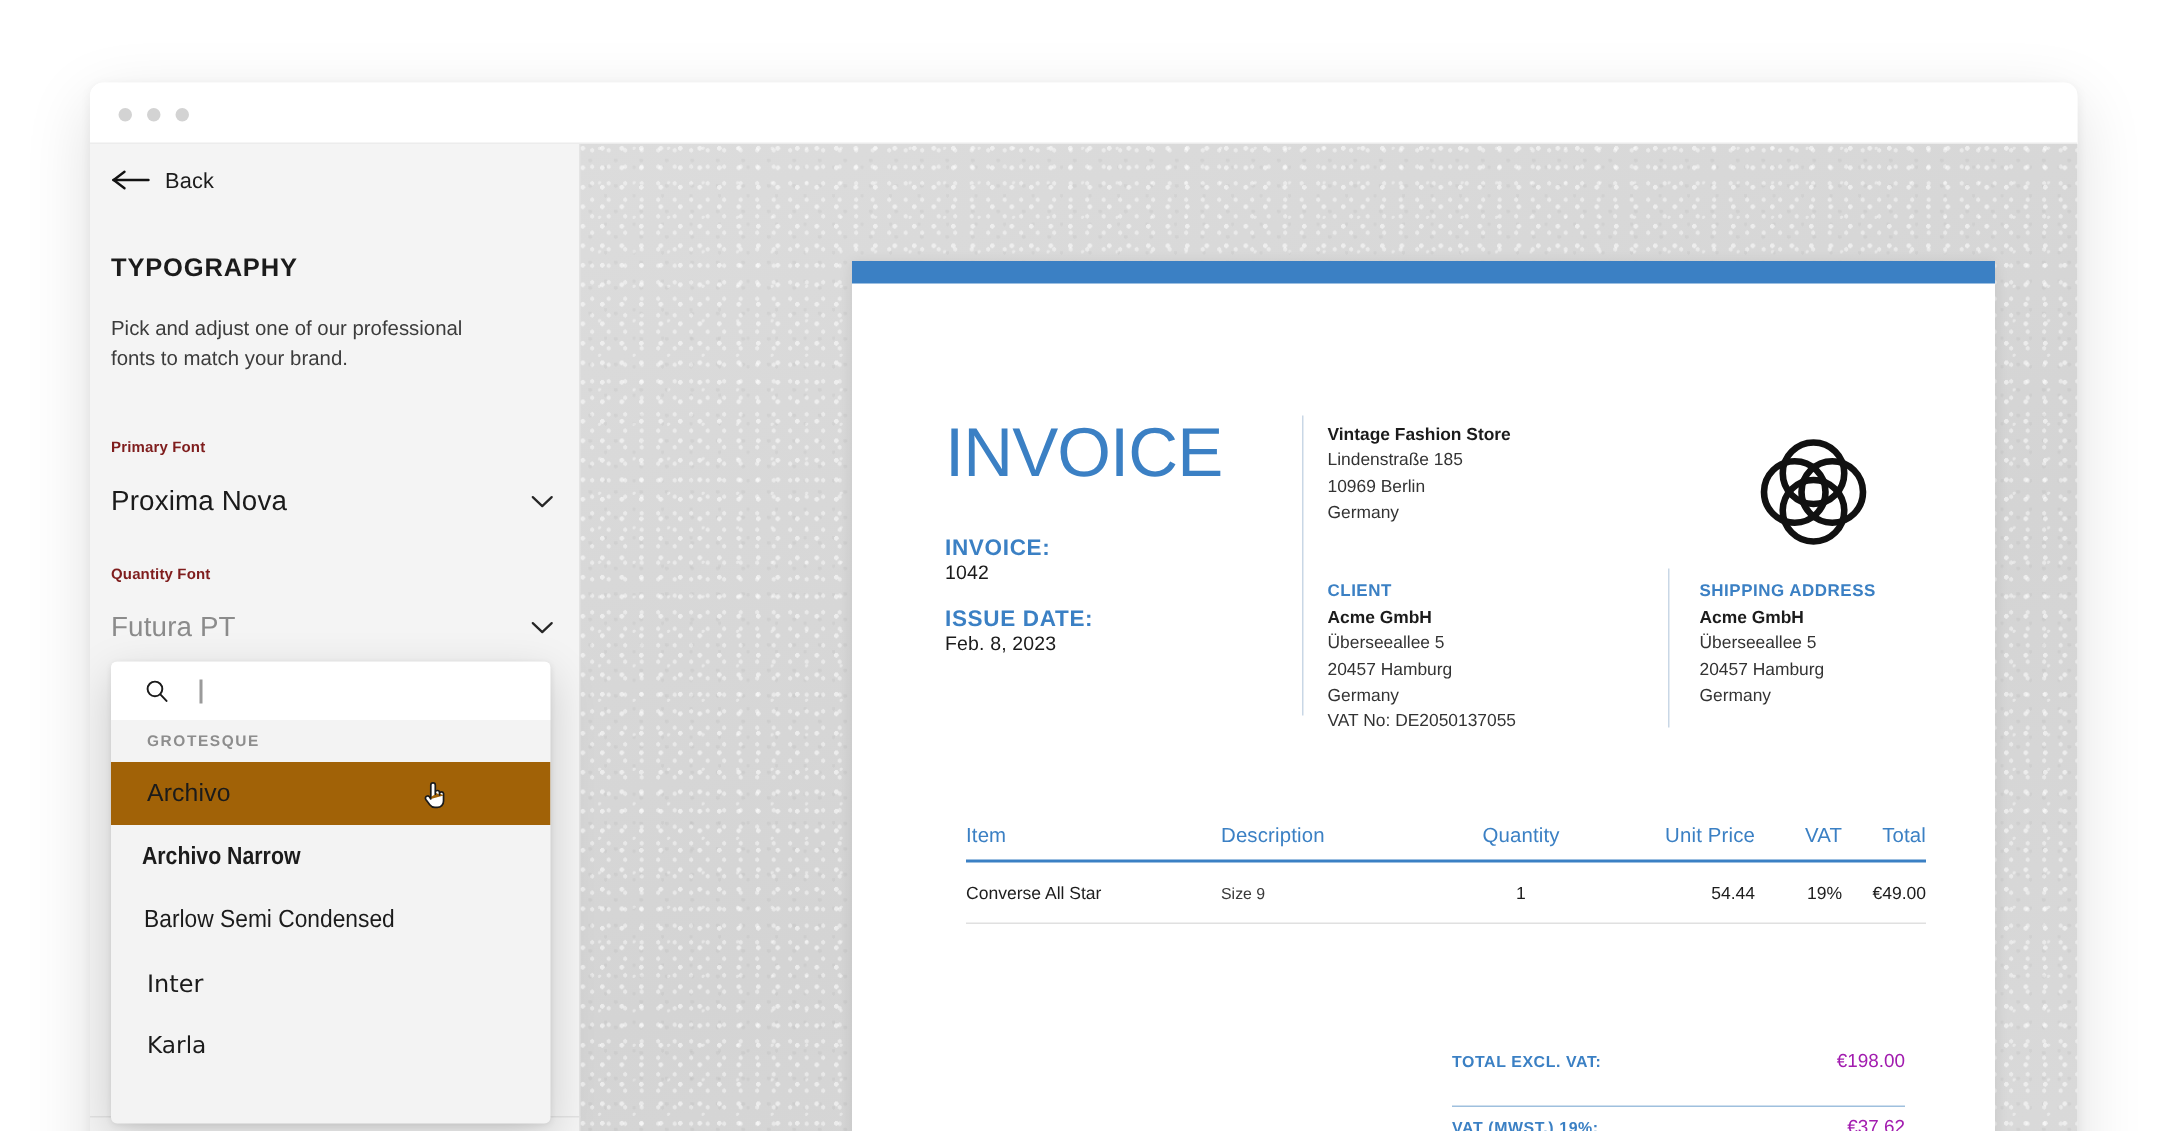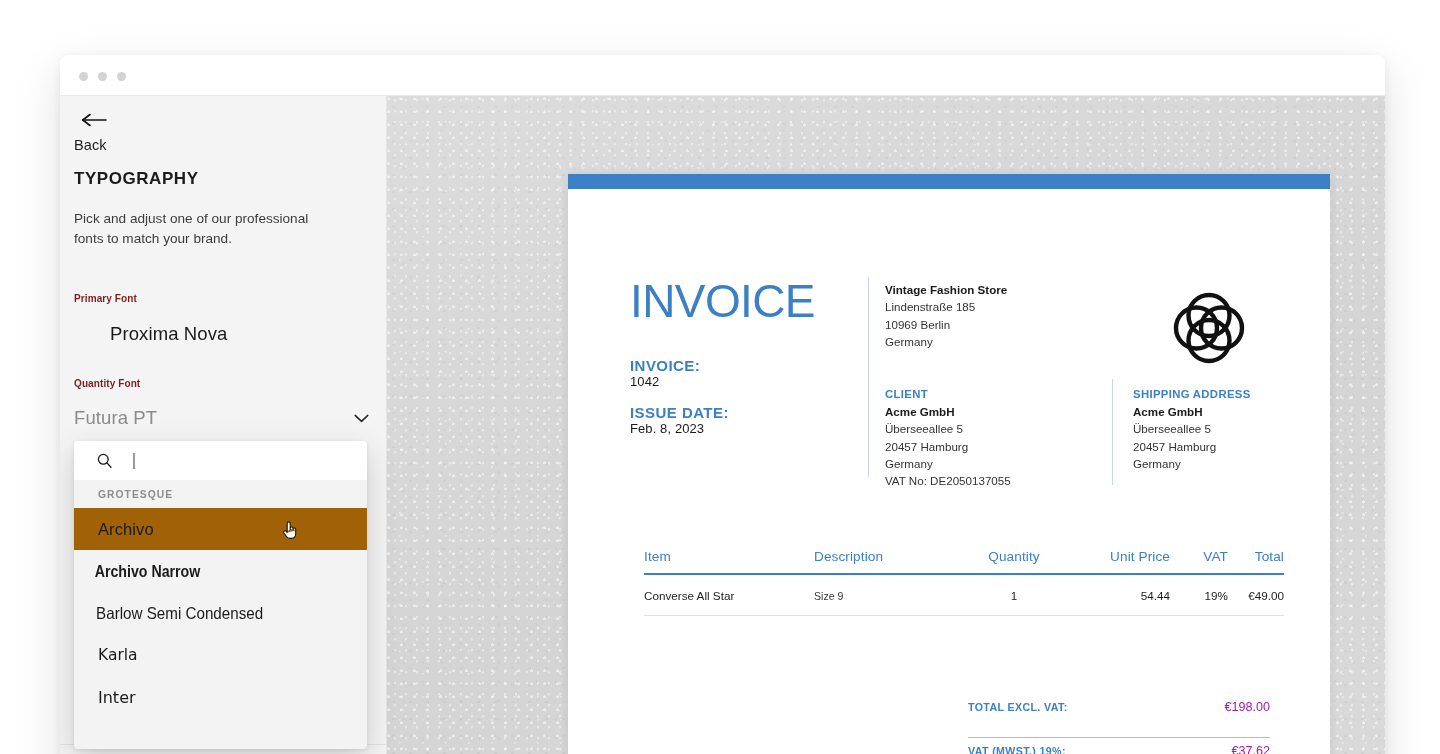--- a/index.html
+++ b/index.html
@@ -43,23 +43,22 @@
   
   #sidebar {
     position: absolute; left: 0; top: 41px;
     width: 327px; height: 719px;
     background: #f4f4f4;
     border-right: 1px solid #e4e4e4;
   }
 
   .back-row {
     position: absolute; left: 14px; top: 17px;
-    display: flex; align-items: flex-end; gap: 10px;
+    display: flex; align-items: flex-start; gap: 10px;
     cursor: pointer;
-    flex-direction: column;
   }
   .back-arrow { display: block; width: 26px; height: 14px; }
   .back-label { font-size: 14.5px; color: #1c1c1c; letter-spacing: .1px; }
 
   .section-title {
     position: absolute; left: 14px; top: 73px;
     font-size: 17px; font-weight: 700; letter-spacing: .55px; color: #1b1b1b;
   }
   .section-desc {
     position: absolute; left: 14px; top: 113px; width: 258px;
@@ -71,21 +70,21 @@
     font-size: 10px; font-weight: 700; color: #7f1d1d; letter-spacing: .1px;
   }
   #primary-label { top: 197px; }
   #secondary-label { top: 282px; }
 
   .select-row {
     position: absolute; left: 14px; width: 299px; height: 30px;
     display: flex; align-items: center; justify-content: space-between;
     cursor: pointer;
   }
-  #primary-select { top: 223px; margin-left: 36px; }
+  #primary-select { top: 223px; }
   #secondary-select { top: 307px; }
   .select-value { font-size: 18.5px; color: #1a1a1a; letter-spacing: .1px; }
   .select-value.muted { color: #8b8b8b; }
   .chev { display: block; width: 15px; height: 9px; margin-right: 4px; }
 
   
   #font-dropdown {
     position: absolute; left: 14px; top: 345px;
     width: 293px; height: 308px;
     background: #f3f3f3;
@@ -285,25 +284,25 @@
             <path d="M5.2 11.3V3.4a1.5 1.5 0 013 0v6.1m0-1.1a1.4 1.4 0 012.8 0v1.5m0-.9a1.4 1.4 0 012.7 0v1.2m0 .2v3.6c0 2.4-1.8 4.3-4.2 4.3H8c-1.6 0-2.6-.6-3.5-1.8L1.9 13c-.5-.8-.3-1.7.5-2.1.7-.4 1.6-.2 2 .5l.8 1.2" fill="#ffffff" stroke="#1b1b1b" stroke-width="1.15" stroke-linejoin="round" stroke-linecap="round"></path>
           </svg>
         </div>
 
         <div class="dd-item f-narrow">
           <span>Archivo Narrow</span>
         </div>
         <div class="dd-item f-barlow">
           <span>Barlow Semi Condensed</span>
         </div>
+        <div class="dd-item f-inter">
+          <span>Inter</span>
+        </div>
         <div class="dd-item f-karla">
           <span>Karla</span>
-        </div>
-        <div class="dd-item f-inter">
-          <span>Inter</span>
         </div>
       </div>
     </div>
 
     <div id="stage">
 
       <div id="invoice">
         <div id="invoice-topbar"></div>
 
         <div id="invoice-body">

